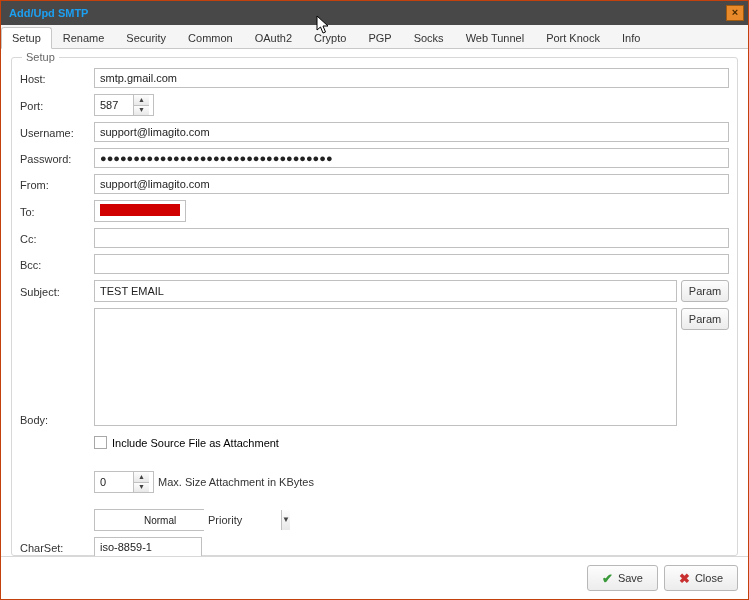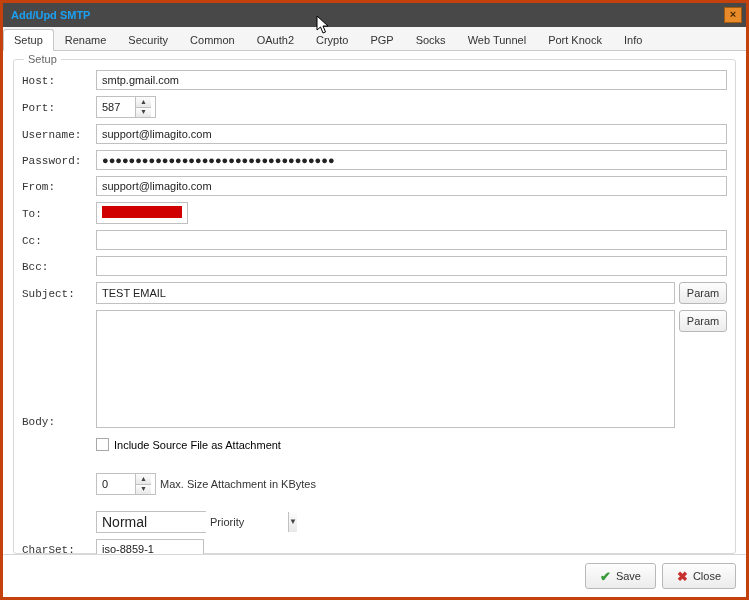--- a/index.html
+++ b/index.html
@@ -7,21 +7,21 @@
   font-family: Tahoma, Arial, sans-serif;
   font-size: 11px;
   background: #fff;
   width: 749px;
   height: 600px;
   overflow: hidden;
 }
 .window {
   width: 749px;
   height: 600px;
-  border: 3px solid #c2410c;
+  border: 1px solid #c2410c;
   display: flex;
   flex-direction: column;
   background: #fff;
 }
 .titlebar {
   background: #484848;
   height: 24px;
   display: flex;
   align-items: center;
   padding: 0 4px 0 8px;
@@ -92,21 +92,20 @@
   display: flex;
   align-items: center;
   margin-bottom: 6px;
 }
 .row.tall { align-items: flex-end; }
 .label-col {
   width: 74px;
   color: #333;
   font-size: 11px;
   padding-top: 2px;
-  font-family: Liberation Mono, monospace;
 }
 .field-col {
   flex: 1;
   display: flex;
   gap: 4px;
 }
 input[type="text"], input[type="password"], textarea, .spinner input, select {
   border: 1px solid #c0c0c0;
   background: #fff;
   font-family: inherit;
@@ -188,21 +187,22 @@
   display: flex;
   border: 1px solid #c0c0c0;
   height: 22px;
   background: #fff;
   width: 110px;
 }
 .combo input {
   border: none;
   flex: 1;
   padding: 0 5px;
-  font-size: 14px;
+  font-size: 10px;
+  margin-left: 44px;
 }
 .combo-btn {
   width: 18px;
   border-left: 1px solid #c0c0c0;
   background: linear-gradient(#fdfdfd,#e8e8e8);
   font-size: 8px;
   text-align: center;
   line-height: 20px;
   cursor: pointer;
   color: #444;

